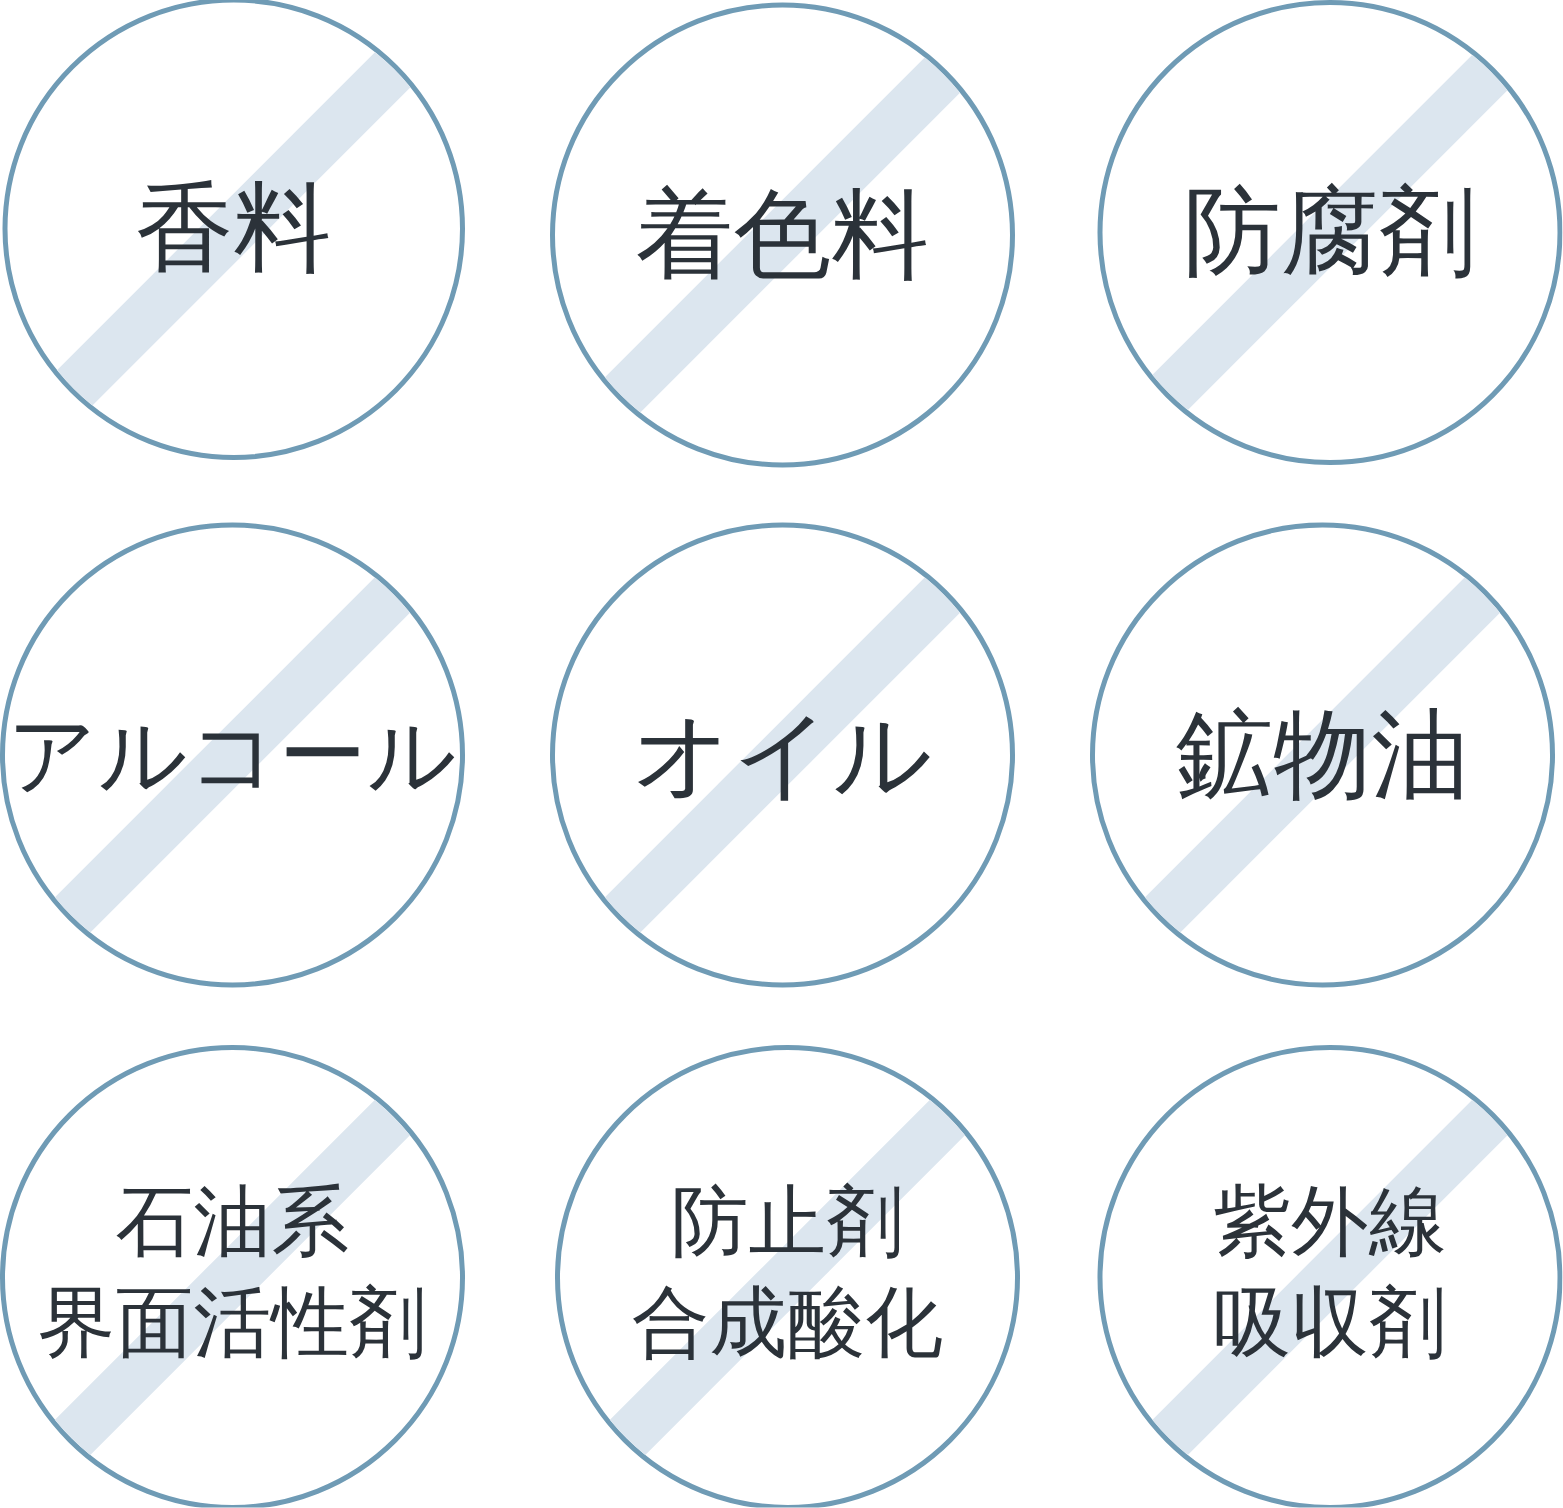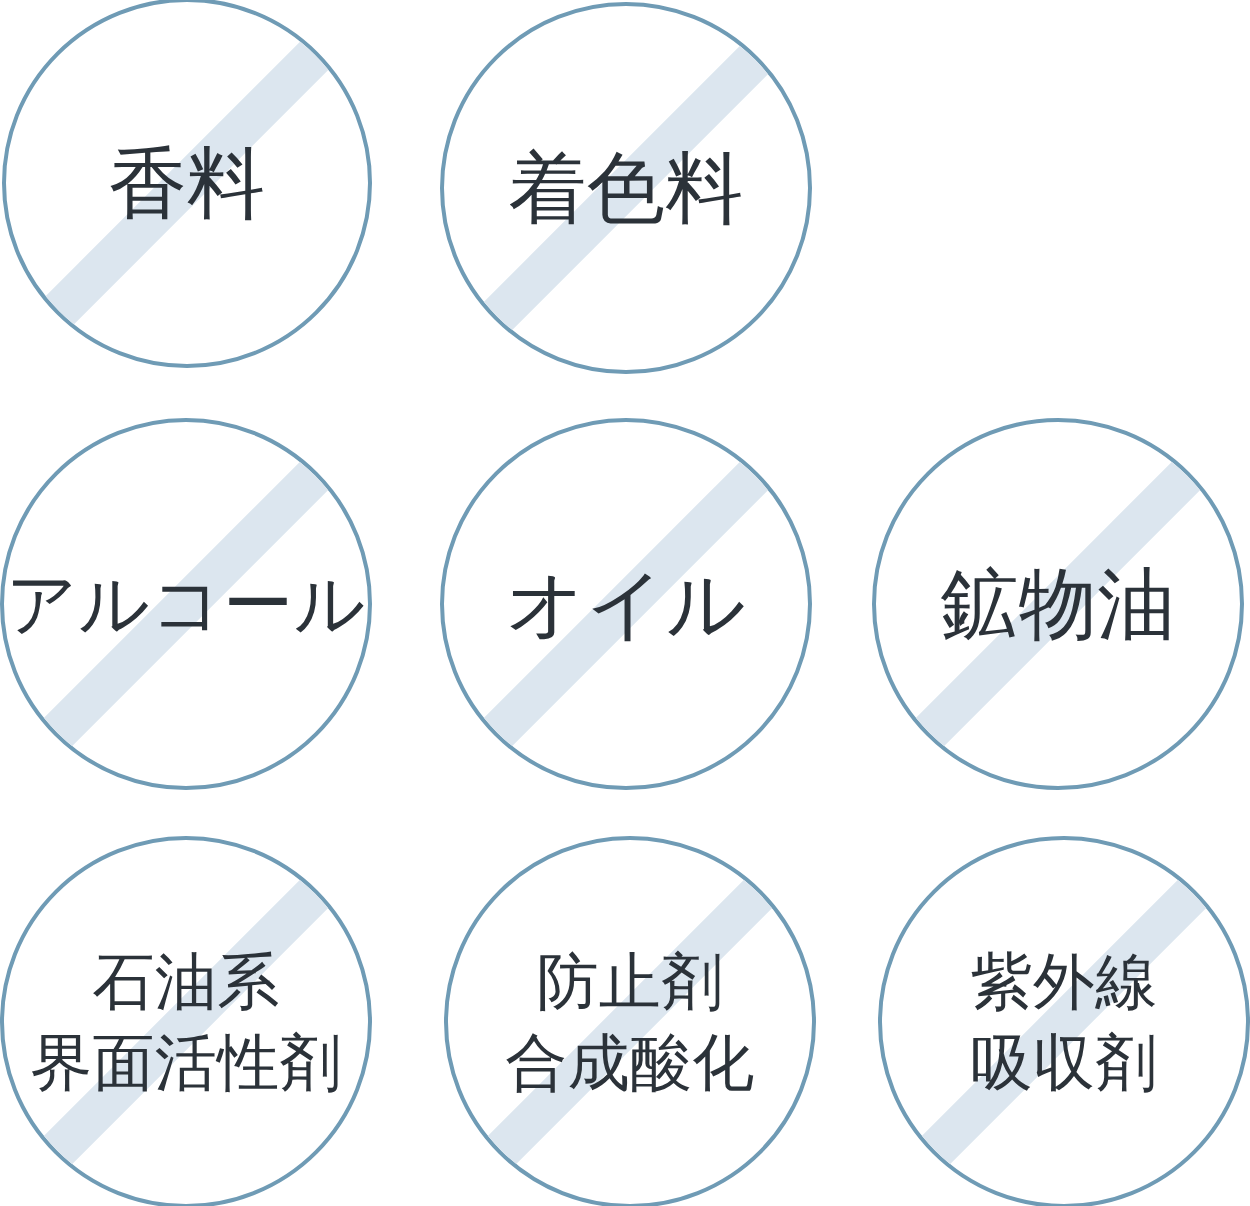--- a/index.html
+++ b/index.html
@@ -64,21 +64,21 @@
     white-space: nowrap;
   }
 
   .label-line { display: block; }
 
   
   .size-lg .label-line { font-size: 78px; }
   
   .size-wide .label-line { font-size: 70px; letter-spacing: 0.01em; }
   
-  .size-sm .label-line { font-size: 62px; }
+  .size-sm .label-line { font-size: 62px; font-family: Liberation Mono, monospace; }
   .size-sm .label-line + .label-line { margin-top: 8px; text-align: center; }
 
   
   
   .pos-r1c1 { left: 2px;   top: -2px;  width: 370px; height: 370px; }
   .pos-r1c2 { left: 440px; top: 2px;   width: 372px; height: 372px; }
   .pos-r1c3 { left: 878px; top: 0px;   width: 372px; height: 372px; }
   
   .pos-r2c1 { left: 0px;   top: 418px; width: 372px; height: 372px; }
   .pos-r2c2 { left: 440px; top: 418px; width: 372px; height: 372px; }
@@ -95,20 +95,26 @@
     <div class="badge pos-r1c1" style="--ring: #6f9bb5; --band: #dce6ef; --ink: #2b3239;">
       <div class="strike-band"></div>
       <div class="badge-label size-lg">
         <span class="label-line">香料</span>
       </div>
     </div>
     <div class="badge pos-r1c2" style="--ring: #6f9bb5; --band: #dce6ef; --ink: #2b3239;">
       <div class="strike-band"></div>
       <div class="badge-label size-lg">
         <span class="label-line">着色料</span>
+      </div>
+    </div>
+    <div class="badge pos-r1c3" style="--ring: #6f9bb5; --band: #dce6ef; --ink: #2b3239;">
+      <div class="strike-band"></div>
+      <div class="badge-label size-lg">
+        <span class="label-line">防腐剤</span>
       </div>
     </div>
     <div class="badge pos-r2c1" style="--ring: #6f9bb5; --band: #dce6ef; --ink: #2b3239;">
       <div class="strike-band"></div>
       <div class="badge-label size-wide">
         <span class="label-line">アルコール</span>
       </div>
     </div>
     <div class="badge pos-r2c3" style="--ring: #6f9bb5; --band: #dce6ef; --ink: #2b3239;">
       <div class="strike-band"></div>

